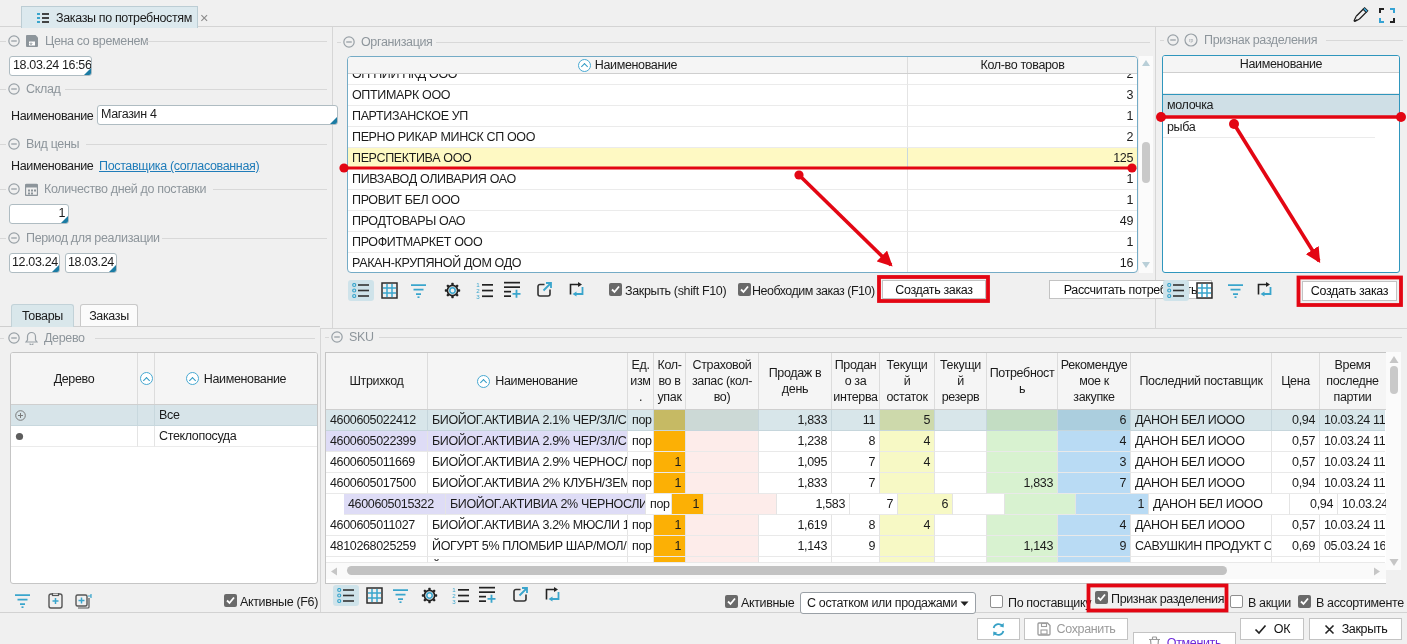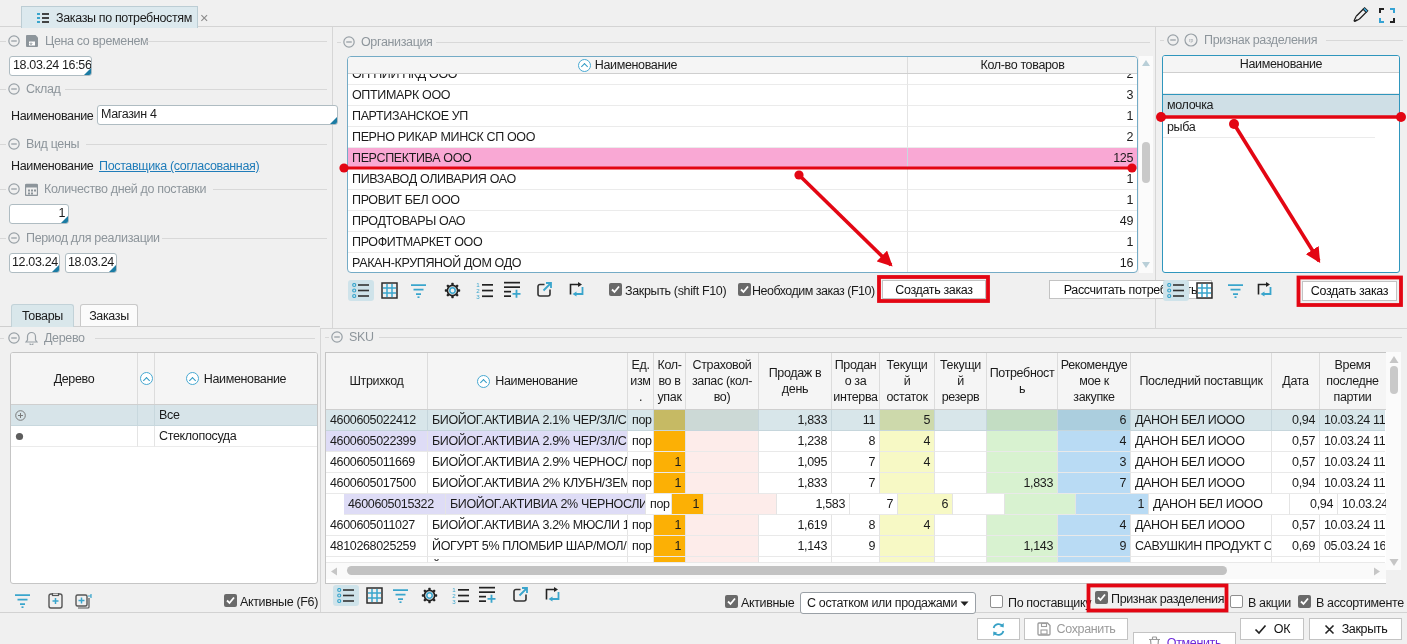--- a/index.html
+++ b/index.html
@@ -175,21 +175,21 @@
       <div class="cell num" style="width:229px;border-right:none;">3</div>
     </div>
   <div class="row" style="left:0;top:49px;width:789px;height:21px;">
       <div class="cell" style="width:560px;">ПАРТИЗАНСКОЕ УП</div>
       <div class="cell num" style="width:229px;border-right:none;">1</div>
     </div>
   <div class="row" style="left:0;top:70px;width:789px;height:21px;">
       <div class="cell" style="width:560px;">ПЕРНО РИКАР МИНСК СП ООО</div>
       <div class="cell num" style="width:229px;border-right:none;">2</div>
     </div>
-  <div class="row" style="left:0;top:91px;width:789px;height:21px;background:#f9a8d4;">
+  <div class="row" style="left:0;top:91px;width:789px;height:21px;background:#fef9c3;">
       <div class="cell" style="width:560px;border-color:#c8d8de;">ПЕРСПЕКТИВА ООО</div>
       <div class="cell num" style="width:229px;border-right:none;border-color:#c8d8de;">125</div>
     </div>
   <div class="row" style="left:0;top:112px;width:789px;height:21px;">
       <div class="cell" style="width:560px;">ПИВЗАВОД ОЛИВАРИЯ ОАО</div>
       <div class="cell num" style="width:229px;border-right:none;">1</div>
     </div>
   <div class="row" style="left:0;top:133px;width:789px;height:21px;">
       <div class="cell" style="width:560px;">ПРОВИТ БЕЛ ООО</div>
       <div class="cell num" style="width:229px;border-right:none;">1</div>
@@ -430,21 +430,21 @@
     <div class="hcell c3">Ед.<br>изм<br>.</div>
     <div class="hcell c4">Кол-<br>во в<br>упак</div>
     <div class="hcell c5">Страховой<br>запас (кол-<br>во)</div>
     <div class="hcell c6">Продаж в<br>день</div>
     <div class="hcell c7">Продан<br>о за<br>интерва</div>
     <div class="hcell c8">Текущи<br>й<br>остаток</div>
     <div class="hcell c9">Текущи<br>й<br>резерв</div>
     <div class="hcell c10">Потребност<br>ь</div>
     <div class="hcell c11">Рекомендуе<br>мое к<br>закупке</div>
     <div class="hcell c12">Последний поставщик</div>
-    <div class="hcell c13">Дата</div>
+    <div class="hcell c13">Цена</div>
     <div class="hcell c14">Время<br>последне<br>партии</div>
   </div>
   <div class="row skurow selrow" style="left:0;top:57px;width:1060px;height:21px;">
     <div class="cell c1 sel">4600605022412</div>
       <div class="cell c2 sel">БИОЙОГ.АКТИВИА 2.1% ЧЕР/ЗЛ/СЕМ</div>
       <div class="cell c3 sel">пор</div>
       <div class="cell c4 sorg"></div>
       <div class="cell c5 spnk"></div>
       <div class="cell c6 sel num">1,833</div>
       <div class="cell c7 sel num">11</div>

